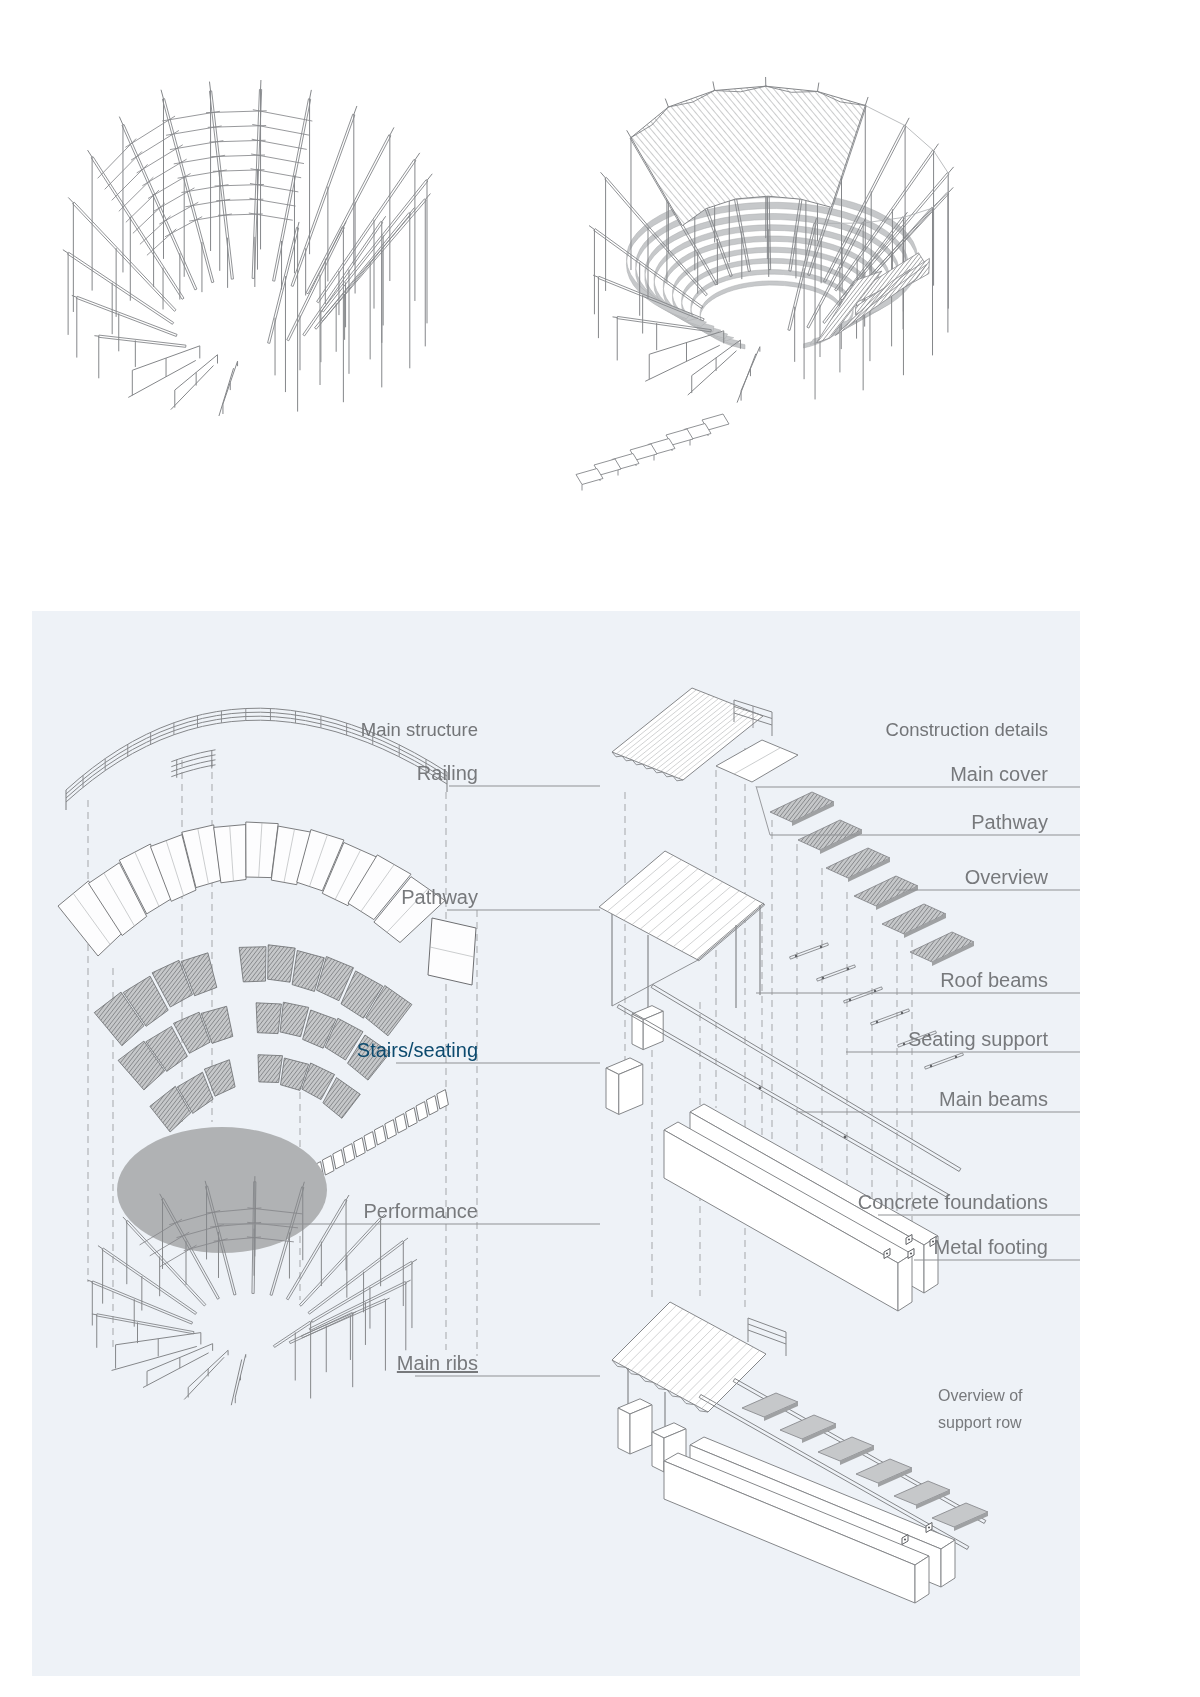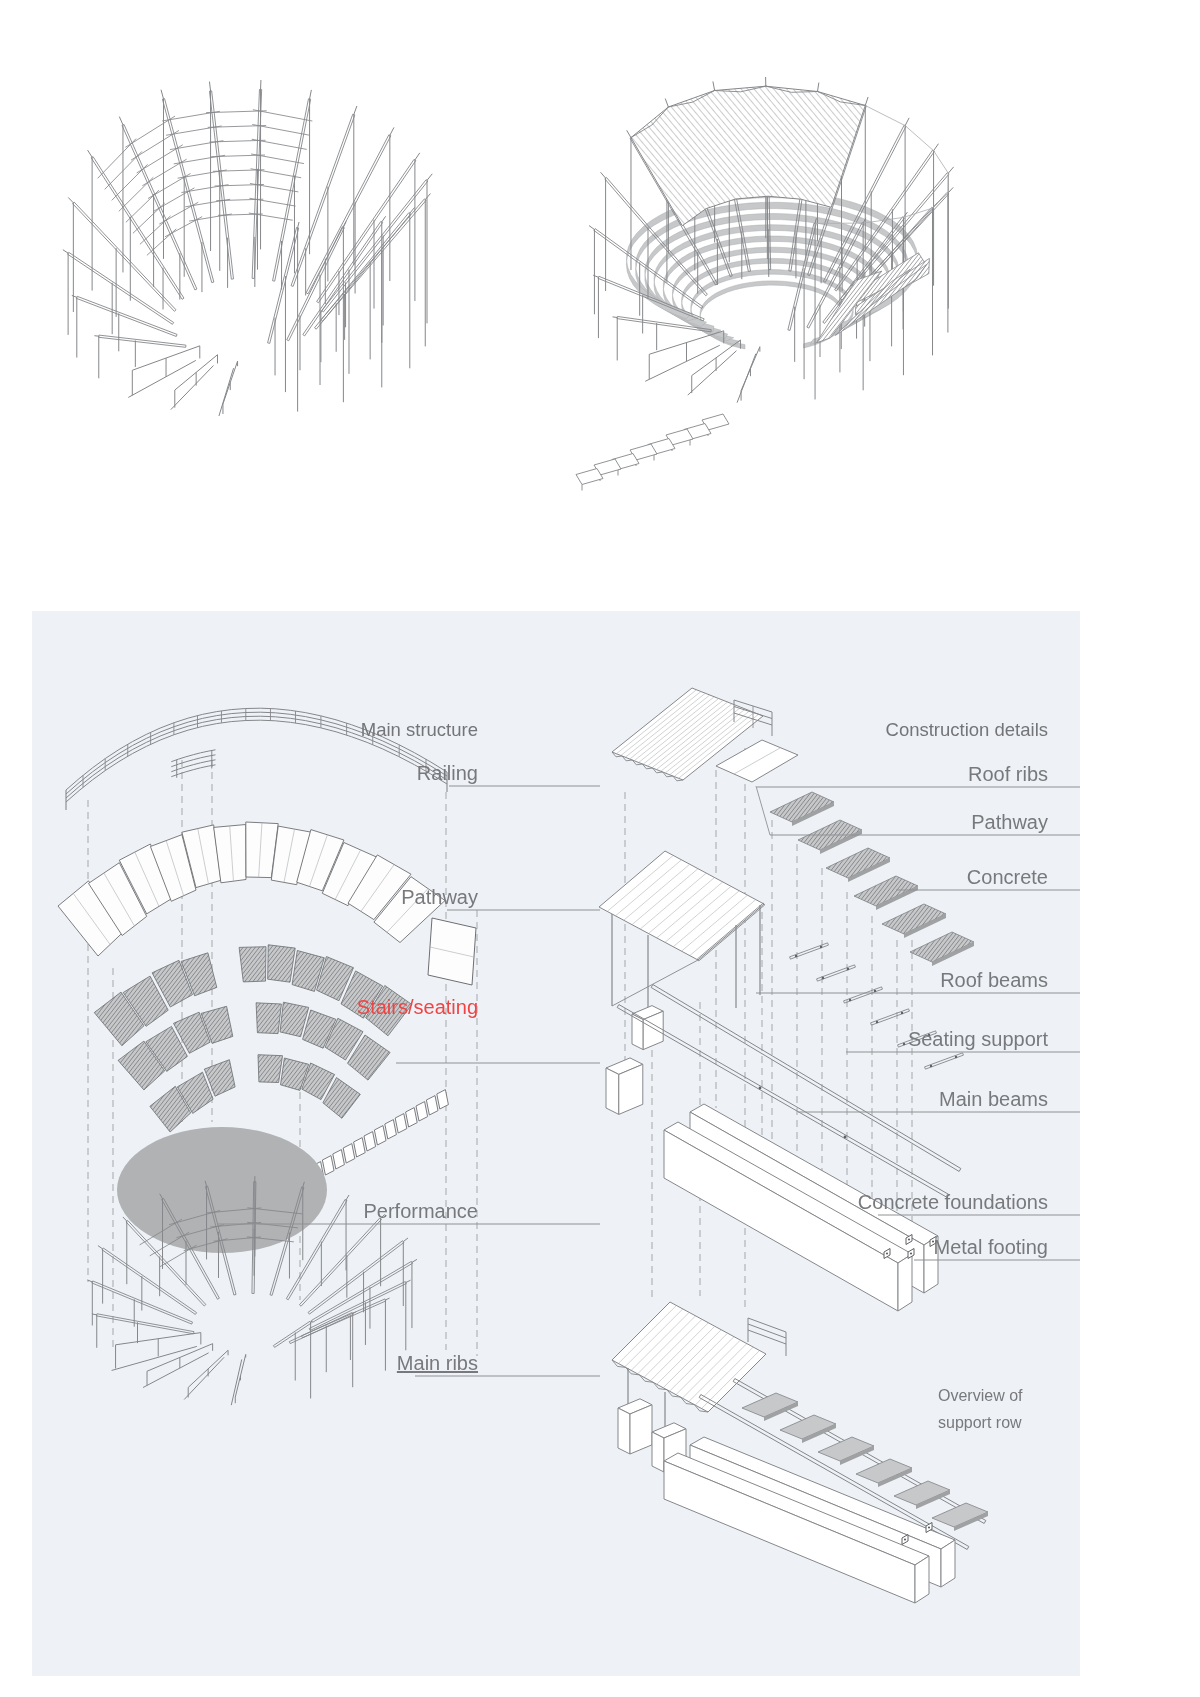--- a/index.html
+++ b/index.html
@@ -972,27 +972,27 @@
         <line x1="914" y1="1260" x2="1170" y2="1260" stroke="#8f9194" stroke-width="1"></line>
         <line x1="770" y1="835" x2="756" y2="786" stroke="#8f9194" stroke-width="0.9"></line>
       </g>
   </svg>
 
   <div class="ttl" id="t-ms" style="right: 602px; top: 720px;">Main structure</div>
   <div class="ttl" id="t-cd" style="right: 32px; top: 720px;">Construction details</div>
 
   <div class="lbl" id="l-railing" style="color: rgb(119, 121, 124); right: 602px; top: 764px;">Railing</div>
   <div class="lbl" id="l-pathway" style="color: rgb(119, 121, 124); right: 602px; top: 888px;">Pathway</div>
-  <div class="lbl" id="l-stairs" style="color: #ef4444; right: 602px; top: 998px;">Stairs/seating</div>
+  <div class="lbl" id="l-stairs" style="color: #0c4a6e; right: 602px; top: 1041px;">Stairs/seating</div>
   <div class="lbl" id="l-performance" style="color: rgb(119, 121, 124); right: 602px; top: 1202px;">Performance</div>
   <div class="lbl" id="l-mainribs" style="color: rgb(119, 121, 124); right: 602px; top: 1354px; text-decoration: underline;">Main ribs</div>
 
-  <div class="lbl" id="l-roofcover" style="color: rgb(119, 121, 124); right: 32px; top: 765px;">Roof ribs</div>
+  <div class="lbl" id="l-roofcover" style="color: rgb(119, 121, 124); right: 32px; top: 765px;">Main cover</div>
   <div class="lbl" id="l-pathway2" style="color: rgb(119, 121, 124); right: 32px; top: 813px;">Pathway</div>
-  <div class="lbl" id="l-seating" style="color: rgb(119, 121, 124); right: 32px; top: 868px;">Concrete</div>
+  <div class="lbl" id="l-seating" style="color: rgb(119, 121, 124); right: 32px; top: 868px;">Overview</div>
   <div class="lbl" id="l-roofbeams" style="color: rgb(119, 121, 124); right: 32px; top: 971px;">Roof beams</div>
   <div class="lbl" id="l-seatsupport" style="color: rgb(119, 121, 124); right: 32px; top: 1030px;">Seating support</div>
   <div class="lbl" id="l-mainbeams" style="color: rgb(119, 121, 124); right: 32px; top: 1090px;">Main beams</div>
   <div class="lbl" id="l-concrete" style="color: rgb(119, 121, 124); right: 32px; top: 1193px;">Concrete foundations</div>
   <div class="lbl" id="l-metalfooting" style="color: rgb(119, 121, 124); right: 32px; top: 1238px;">Metal footing</div>
 
   <div class="caption" id="cap-overview" style="color: rgb(119, 121, 124); right: 30px; top: 1382px; width: 112px;">
     <div>Overview of</div>
     <div>support row</div>
   </div>

